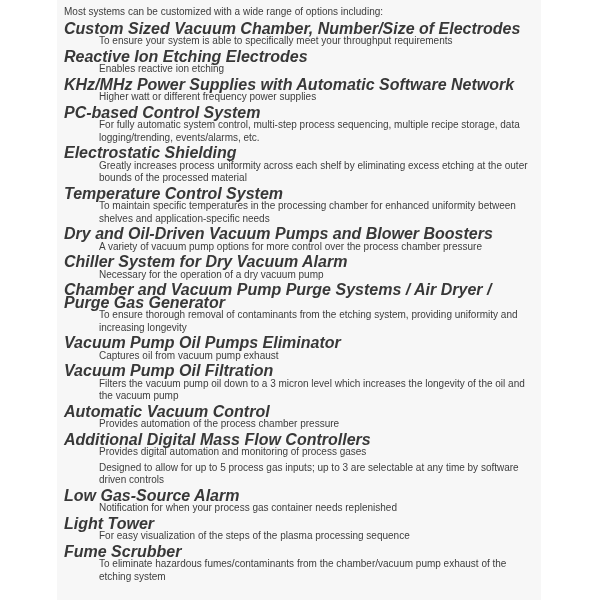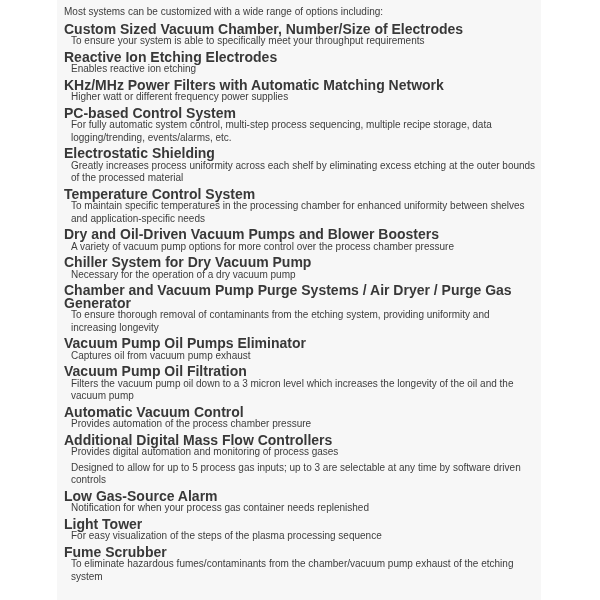--- a/index.html
+++ b/index.html
@@ -37,51 +37,53 @@
   .intro {
     margin: 0 0 4px 0;
     font-size: 10px;
     line-height: 12.5px;
     color: var(--body-color);
   }
   .option {
     margin: 0 0 3px 0;
   }
   .option-title {
-    font-size: 14px;
+    font-size: 16px;
     line-height: 12.5px;
     font-weight: bold;
     color: var(--title-color);
+    font-style: italic;
   }
   .option-desc {
     font-size: 10px;
     line-height: 12.5px;
     color: var(--body-color);
     padding-left: 7px;
+    margin-left: 28px;
   }
 </style>
 </head>
 <body>
 
 <div class="page">
   <div class="content-panel">
     <p class="intro">Most systems can be customized with a wide range of options including:</p>
     <div id="options-list">
   <div class="option">
     <div class="option-title">Custom Sized Vacuum Chamber, Number/Size of Electrodes</div>
     <div class="option-desc">To ensure your system is able to specifically meet your throughput requirements</div>
   </div>
 
   <div class="option">
     <div class="option-title">Reactive Ion Etching Electrodes</div>
     <div class="option-desc">Enables reactive ion etching</div>
   </div>
 
   <div class="option">
-    <div class="option-title">KHz/MHz Power Filters with Automatic Matching Network</div>
+    <div class="option-title">KHz/MHz Power Supplies with Automatic Software Network</div>
     <div class="option-desc">Higher watt or different frequency power supplies</div>
   </div>
 
   <div class="option">
     <div class="option-title">PC-based Control System</div>
     <div class="option-desc">For fully automatic system control, multi-step process sequencing, multiple recipe storage, data logging/trending, events/alarms, etc.</div>
   </div>
 
   <div class="option">
     <div class="option-title">Electrostatic Shielding</div>
@@ -92,21 +94,21 @@
     <div class="option-title">Temperature Control System</div>
     <div class="option-desc">To maintain specific temperatures in the processing chamber for enhanced uniformity between shelves and application-specific needs</div>
   </div>
 
   <div class="option">
     <div class="option-title">Dry and Oil-Driven Vacuum Pumps and Blower Boosters</div>
     <div class="option-desc">A variety of vacuum pump options for more control over the process chamber pressure</div>
   </div>
 
   <div class="option">
-    <div class="option-title">Chiller System for Dry Vacuum Pump</div>
+    <div class="option-title">Chiller System for Dry Vacuum Alarm</div>
     <div class="option-desc">Necessary for the operation of a dry vacuum pump</div>
   </div>
 
   <div class="option">
     <div class="option-title">Chamber and Vacuum Pump Purge Systems / Air Dryer / Purge Gas Generator</div>
     <div class="option-desc">To ensure thorough removal of contaminants from the etching system, providing uniformity and increasing longevity</div>
   </div>
 
   <div class="option">
     <div class="option-title">Vacuum Pump Oil Pumps Eliminator</div>

